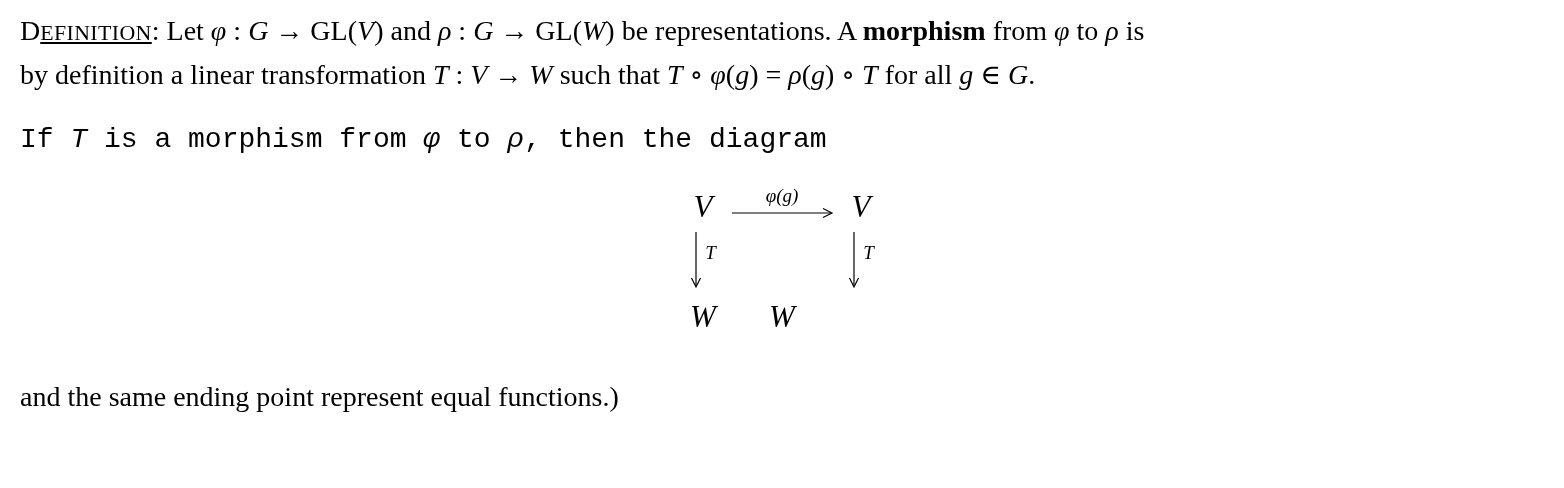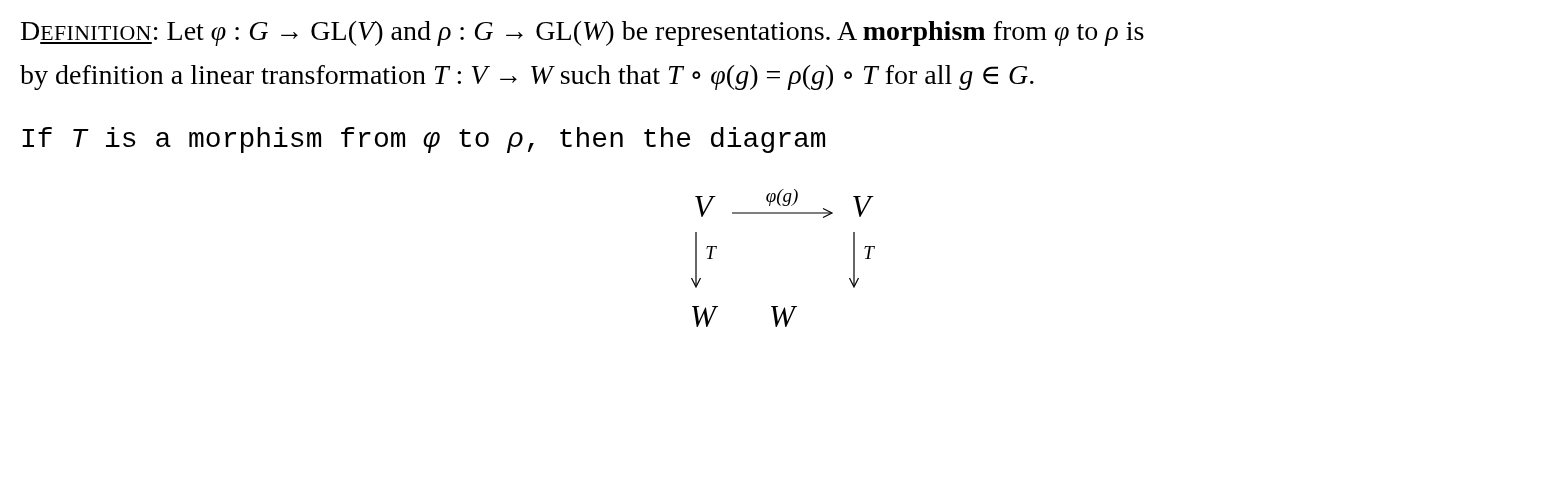--- a/index.html
+++ b/index.html
@@ -118,15 +118,16 @@
         <path d="M1.5,48 L6,57 L10.5,48" fill="none" stroke="#000" stroke-width="1.2"></path>
       </svg>
       <span class="vlabel">T</span>
     </span>
 
     <span class="node">W</span>
     <span class="node">W</span>
   </div>
 
   <div class="para3">
+    <div class="line"><span class="run">and the same ending point represent equal functions.)</span></div>
   </div>
 
 </div>
 
 </body></html>

